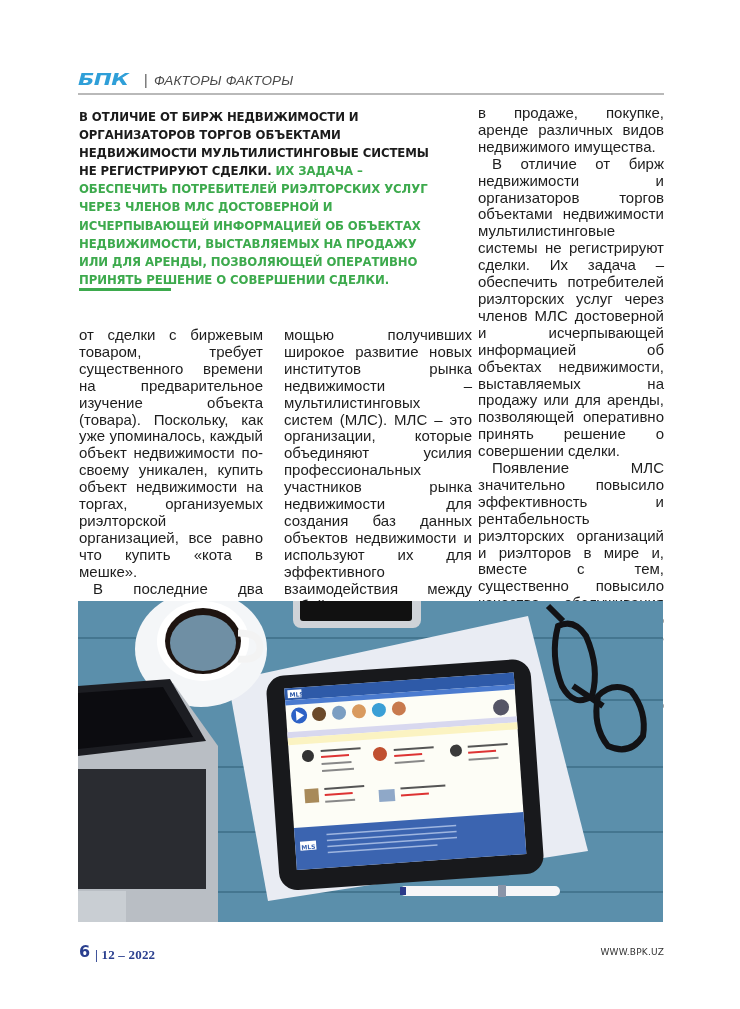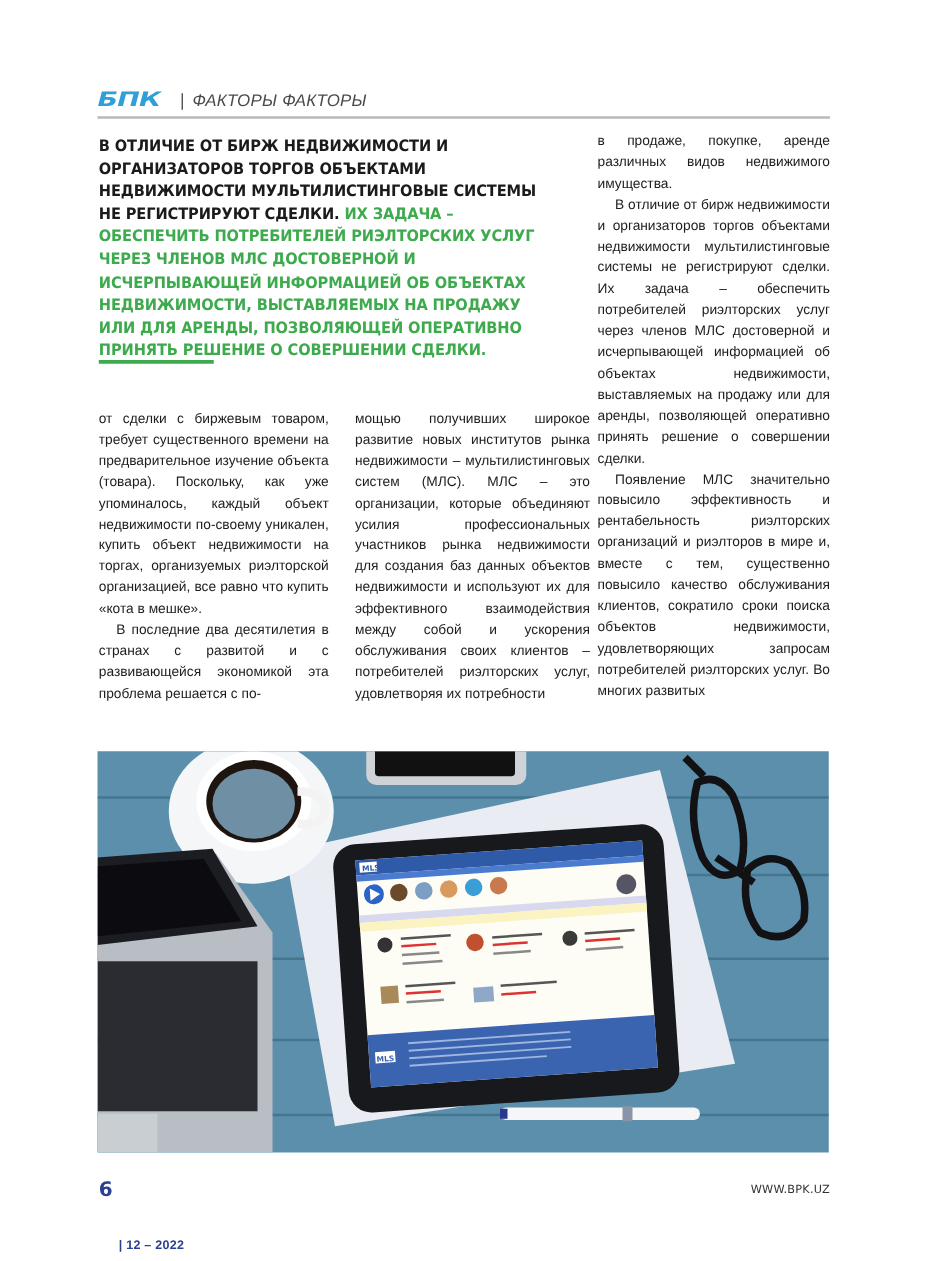--- a/index.html
+++ b/index.html
@@ -13,35 +13,35 @@
     .header-sep { position: absolute; left: 66px; top: 1px; font-size: 14px; color: #555; }
     .header-title { position: absolute; left: 76px; top: 2px; font-size: 13.5px; font-style: italic; color: #4a4a4a; letter-spacing: 0.2px; }
     .header-rule { position: absolute; left: 0; top: 22px; width: 586px; height: 1.5px; background: #b9b9b9; }
 
     
     .lead { position: absolute; left: 79px; top: 108px; width: 385px; font-family: "DejaVu Sans", sans-serif; font-weight: bold; font-size: 12.6px; line-height: 18.1px; text-transform: uppercase; color: #1b1b1b; letter-spacing: -0.1px; transform: scaleX(0.93); transform-origin: left top; }
     .lead .green { color: #3daa4d; }
     .lead-rule { position: absolute; left: 79px; top: 288px; width: 92px; height: 3px; background: #3daa4d; }
 
     
-    .col { position: absolute; font-family: "Liberation Sans", sans-serif; font-size: 11px; line-height: 16.9px; color: #1d1d1d; text-align: justify; }
+    .col { position: absolute; font-family: "Liberation Sans", sans-serif; font-size: 15px; line-height: 16.9px; color: #1d1d1d; text-align: justify; }
     .col p { margin: 0; }
     .col p.indent { text-indent: 14px; }
     .col1 { left: 79px; top: 327px; width: 184px; }
     .col2 { left: 284px; top: 327px; width: 188px; }
     .col3 { left: 478px; top: 105px; width: 186px; }
 
     
     .photo { position: absolute; left: 78px; top: 601px; width: 585px; height: 321px; overflow: hidden; background: #5b8fab; }
     .plank { position: absolute; left: 0; width: 100%; height: 2px; background: #3e6f8a; opacity: 0.8; }
 
     
     .footer { position: absolute; left: 79px; top: 944px; width: 585px; height: 20px; }
     .page-num { position: absolute; left: 0; top: -2px; font-family: "DejaVu Sans", sans-serif; font-weight: bold; font-size: 16px; color: #2a3f8f; }
-    .issue { position: absolute; left: 16px; top: 3px; font-family: Liberation Sans, sans-serif; font-weight: bold; font-size: 10px; color: #2a3f8f; letter-spacing: 0.2px; margin-top: 44px; }
+    .issue { position: absolute; left: 16px; top: 3px; font-family: Liberation Serif, serif; font-weight: bold; font-size: 13px; color: #2a3f8f; letter-spacing: 0.2px; }
     .site { position: absolute; right: 0; top: 3px; font-family: "DejaVu Sans", sans-serif; font-weight: normal; font-size: 9px; color: #333; letter-spacing: 0.2px; }
   </style>
 </head>
 <body>
 
 <div class="header">
   <div class="logo">
     <span class="logo-text">БПК</span>
   </div>
   <span class="header-sep">|</span>

